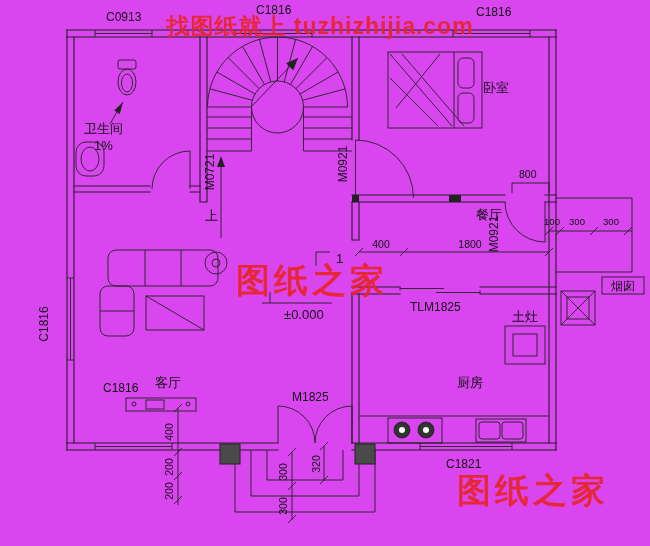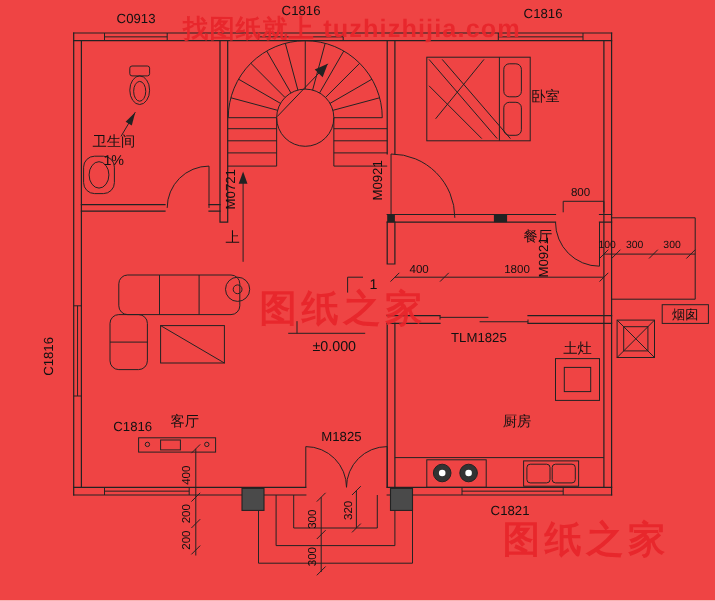--- a/index.html
+++ b/index.html
@@ -1,17 +1,17 @@
 <!DOCTYPE html>
 <html><head>
 <meta charset="utf-8">
 <style>
   html,body{margin:0;padding:0;background:#fff;}
   #stage{
-    position:relative;width:650px;height:546px;background:#ef4444;overflow:hidden;
+    position:relative;width:650px;height:546px;background:#d946ef;overflow:hidden;
     font-family:"Liberation Sans","DejaVu Sans",sans-serif;
   }
   svg{position:absolute;left:0;top:0;}
   .ink{stroke:#222;stroke-width:1.1;fill:none;stroke-linecap:square;}
   .thin{stroke:#222;stroke-width:0.9;fill:none;}
   .fillink{fill:#222;stroke:none;}
   .col{fill:#4a4a4a;stroke:#222;stroke-width:1;}
   .burner{fill:#333;stroke:#222;}
   .lbl{fill:#111;font-size:13px;}
   .code{fill:#111;font-size:12px;}

